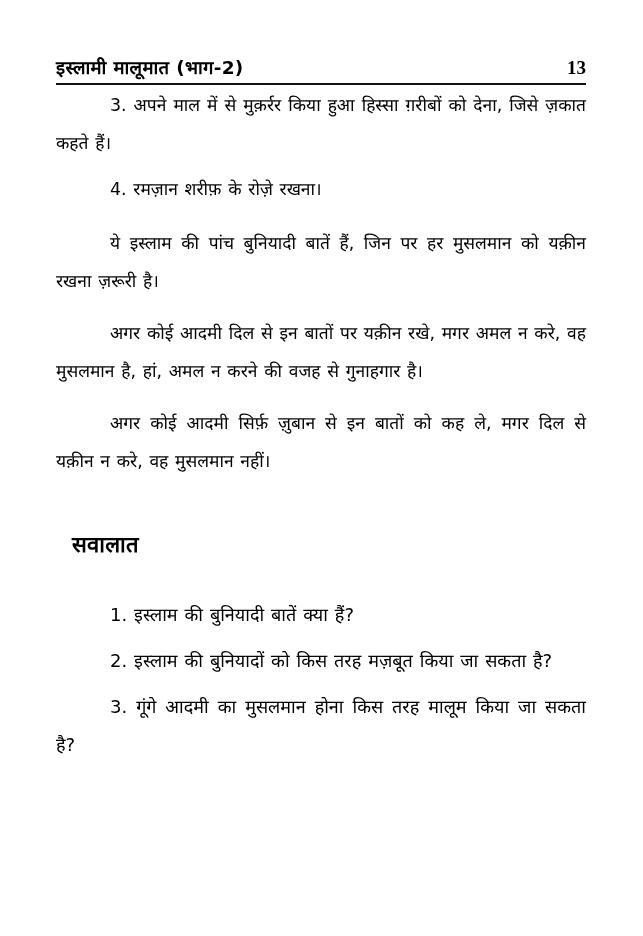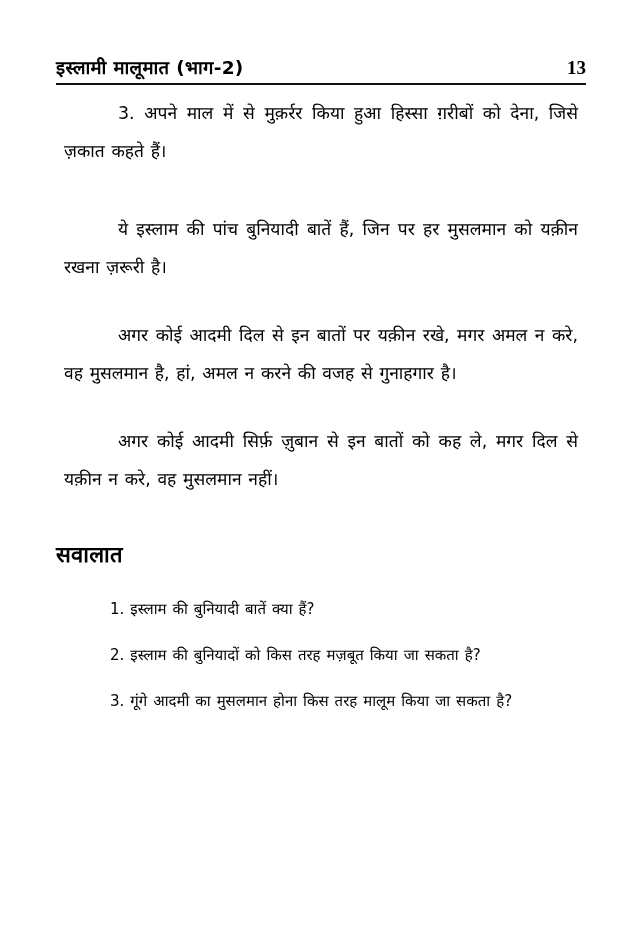--- a/index.html
+++ b/index.html
@@ -65,47 +65,47 @@
     width: 530px;
   }
 
   .para {
     font-family: "DejaVu Sans", "Liberation Sans", sans-serif;
     font-size: 17.4px;
     line-height: 38px;
     text-align: justify;
     text-justify: inter-word;
     text-indent: 54px;
-    margin: 8px;
+    margin: 0;
     padding: 0;
     word-spacing: 1.2px;
   }
   
 
   .gap-sm { height: 8px; }
   .gap-md { height: 14px; }
 
   
   .section-heading {
     font-family: "DejaVu Sans", "Liberation Sans", sans-serif;
     font-weight: 700;
     font-size: 22px;
     line-height: 30px;
     text-indent: 0;
-    margin: 0;
+    margin: 16px;
     padding: 0;
     letter-spacing: 0.2px;
   }
   .heading-gap-before { height: 26px; }
   .heading-gap-after  { height: 20px; }
 
   
   .question {
     font-family: "DejaVu Sans", "Liberation Sans", sans-serif;
-    font-size: 15px;
+    font-size: 18px;
     line-height: 38px;
     text-align: justify;
     text-justify: inter-word;
     text-indent: 54px;
     margin: 0;
     padding: 0;
     word-spacing: 1.2px;
   }
 </style>
 </head>
@@ -119,20 +119,21 @@
       <span class="header-pageno">13</span>
     </div>
     <div class="header-rule"></div>
   </div>
 
   <div class="body-col">
 
     <p class="para">3. अपने माल में से मुक़र्रर किया हुआ हिस्सा ग़रीबों को देना, जिसे ज़कात कहते हैं।</p>
     <div class="gap-sm"></div>
 
+    <p class="para">4. रमज़ान शरीफ़ के रोज़े रखना।</p>
     <div class="gap-sm"></div>
 
     <div class="gap-sm"></div>
 
     <p class="para">ये इस्लाम की पांच बुनियादी बातें हैं, जिन पर हर मुसलमान को यक़ीन रखना ज़रूरी है।</p>
     <div class="gap-md"></div>
 
     <p class="para">अगर कोई आदमी दिल से इन बातों पर यक़ीन रखे, मगर अमल न करे, वह मुसलमान है, हां, अमल न करने की वजह से गुनाहगार है।</p>
     <div class="gap-md"></div>
 

